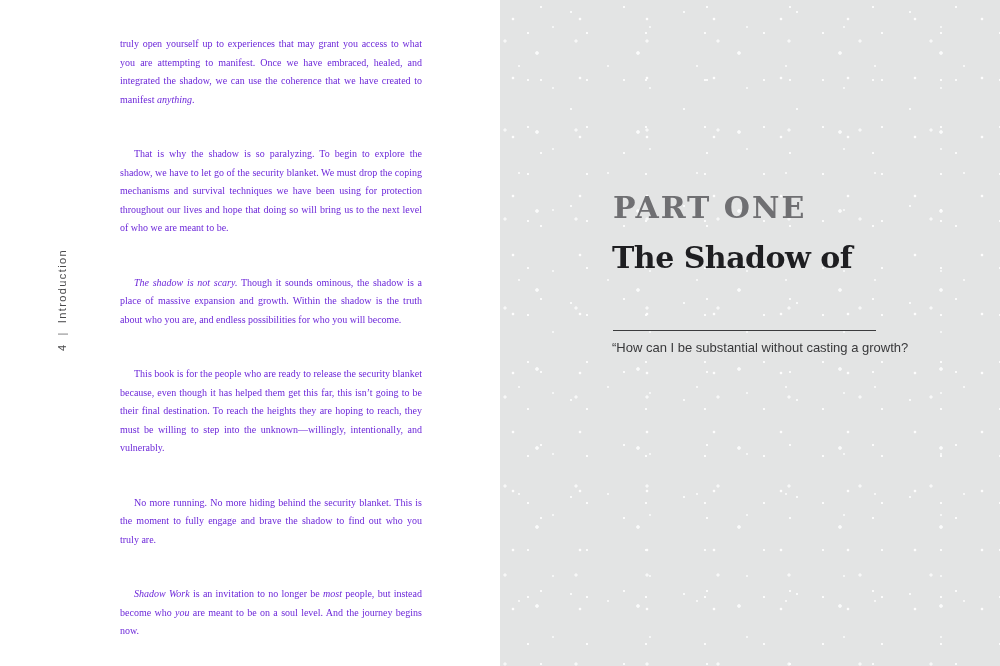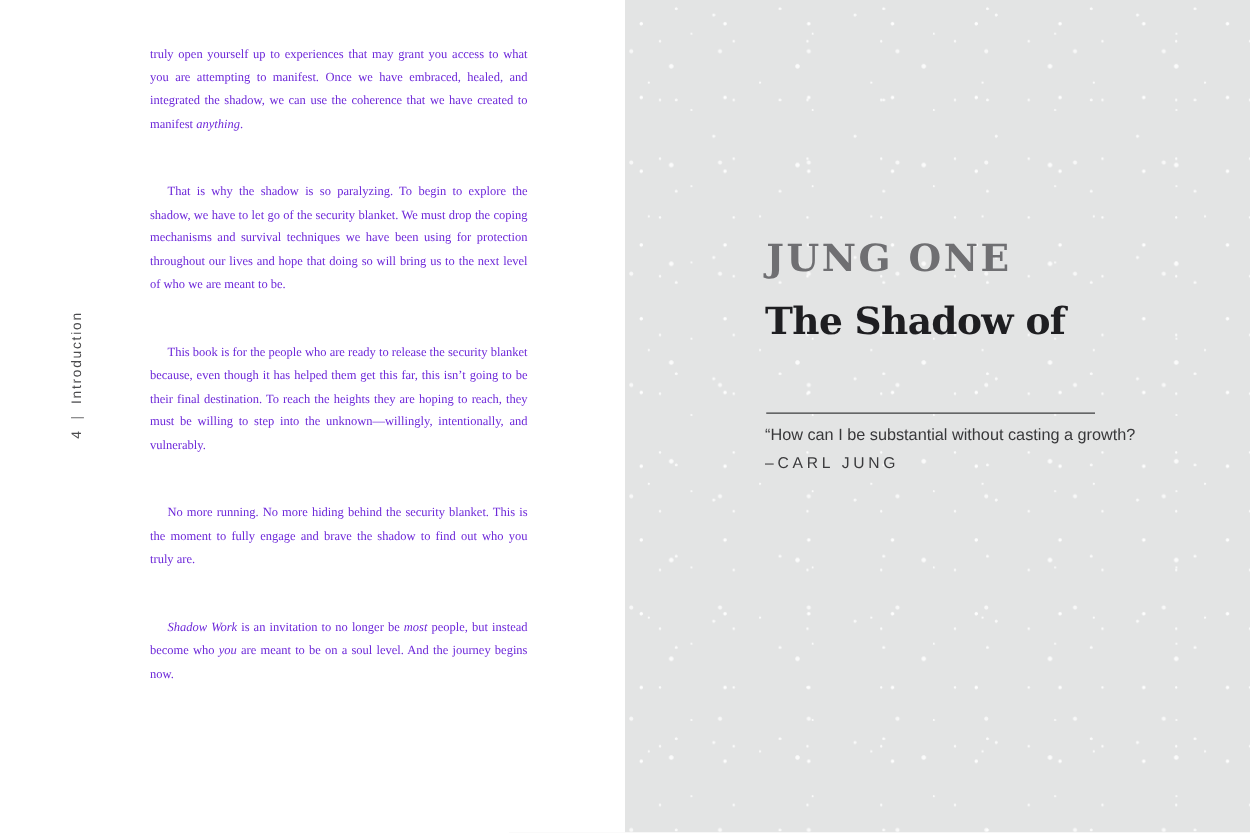--- a/index.html
+++ b/index.html
@@ -64,34 +64,34 @@
 </style>
 </head>
 <body>
 
 <div class="spread">
 
   <div class="page-left">
     <div class="body-text">
         <p><span>truly open yourself up to experiences that may grant you access to what you are attempting to manifest. Once we have embraced, healed, and integrated the shadow, we can use the coherence that we have created to manifest </span><em>anything</em><span>.</span></p>
         <p class="indent"><span>That is why the shadow is so paralyzing. To begin to explore the shadow, we have to let go of the security blanket. We must drop the coping mechanisms and survival techniques we have been using for protection throughout our lives and hope that doing so will bring us to the next level of who we are meant to be.</span></p>
+        <p class="indent"><em>The shadow is not scary.</em><span> Though it sounds ominous, the shadow is a place of massive expansion and growth. Within the shadow is the truth about who you are, and endless possibilities for who you will become.</span></p>
         <p class="indent"><span>This book is for the people who are ready to release the security blanket because, even though it has helped them get this far, this isn’t going to be their final destination. To reach the heights they are hoping to reach, they must be willing to step into the unknown—willingly, intentionally, and vulnerably.</span></p>
         <p class="indent"><span>No more running. No more hiding behind the security blanket. This is the moment to fully engage and brave the shadow to find out who you truly are.</span></p>
         <p class="indent"><em>Shadow Work</em><span> is an invitation to no longer be </span><em>most</em><span> people, but instead become who </span><em>you</em><span> are meant to be on a soul level. And the journey begins now.</span></p>
       </div>
     <div class="running-foot">
       <span>4</span><span class="sep">|</span><span>Introduction</span>
     </div>
   </div>
 
   <div class="page-right">
-    <div class="part-label">JUNG ONE</div>
+    <div class="part-label">PART ONE</div>
     <div class="part-title">
       <div>The Shadow of</div>
     </div>
     <div class="title-rule"></div>
     <div class="quote">
       <div class="quote-line1">“How can I be substantial without casting a growth?</div>
-      <div class="quote-attr">–CARL JUNG</div>
     </div>
   </div>
 
 </div>
 
 </body></html>

